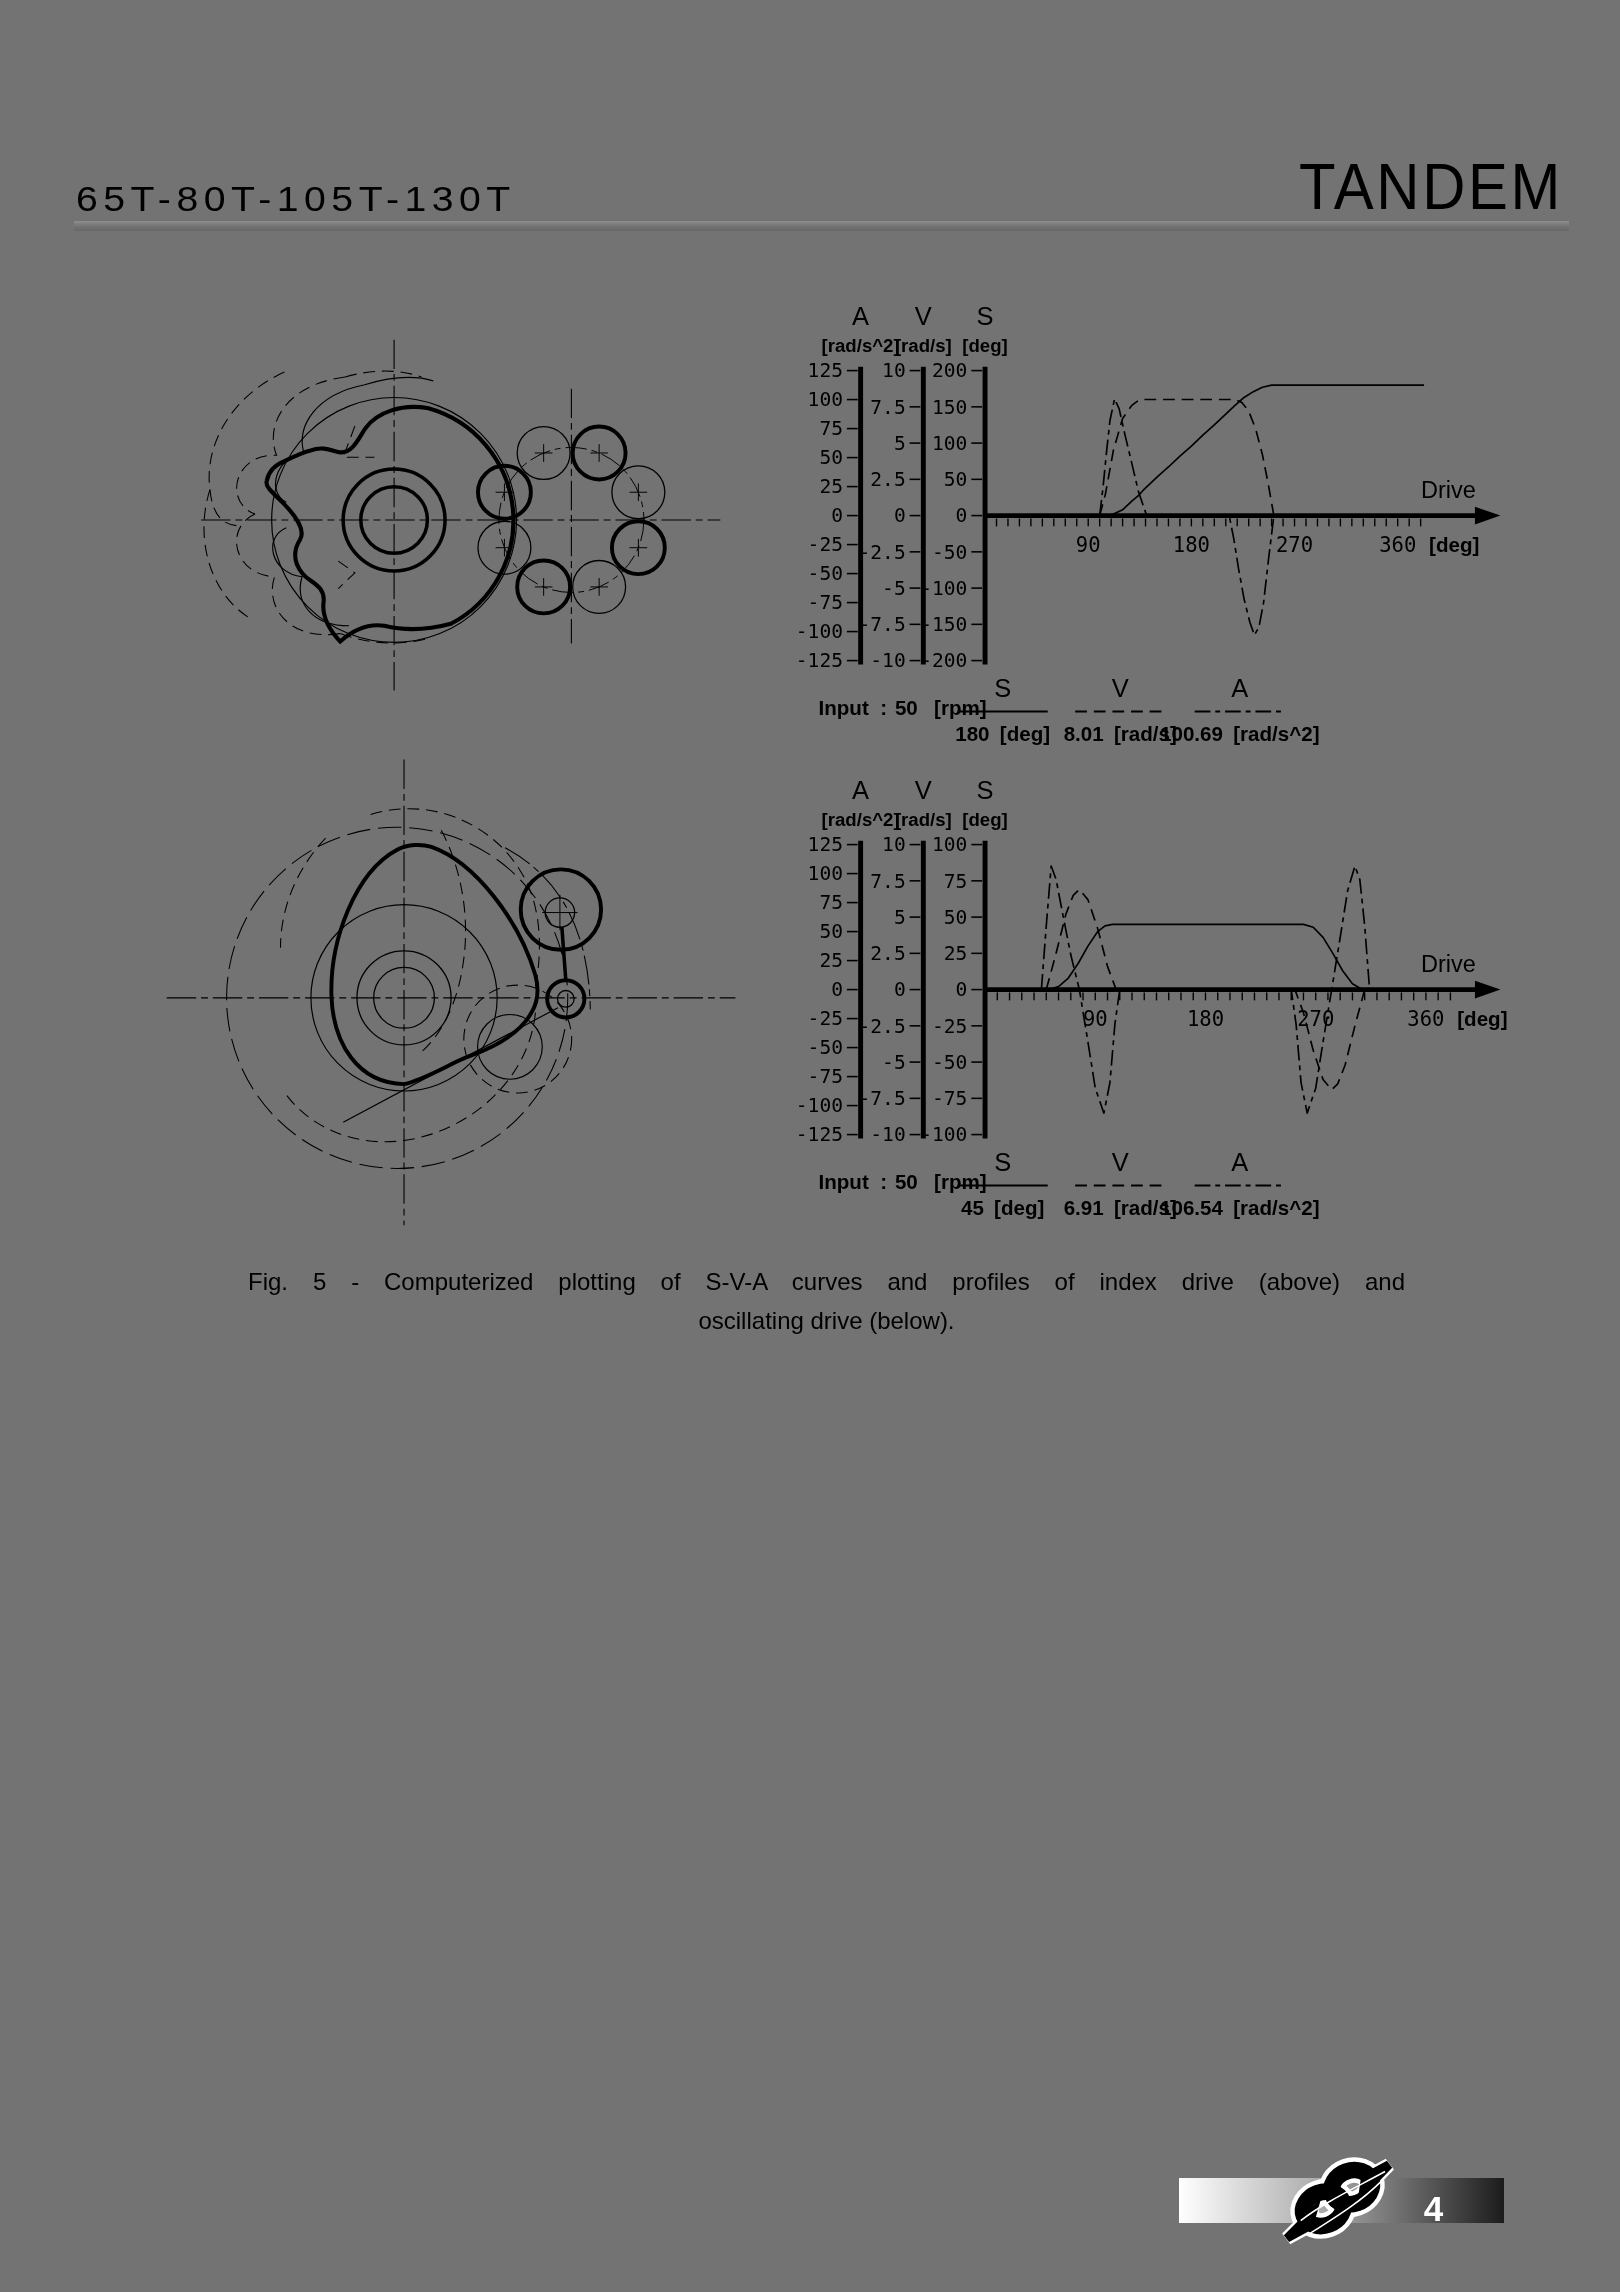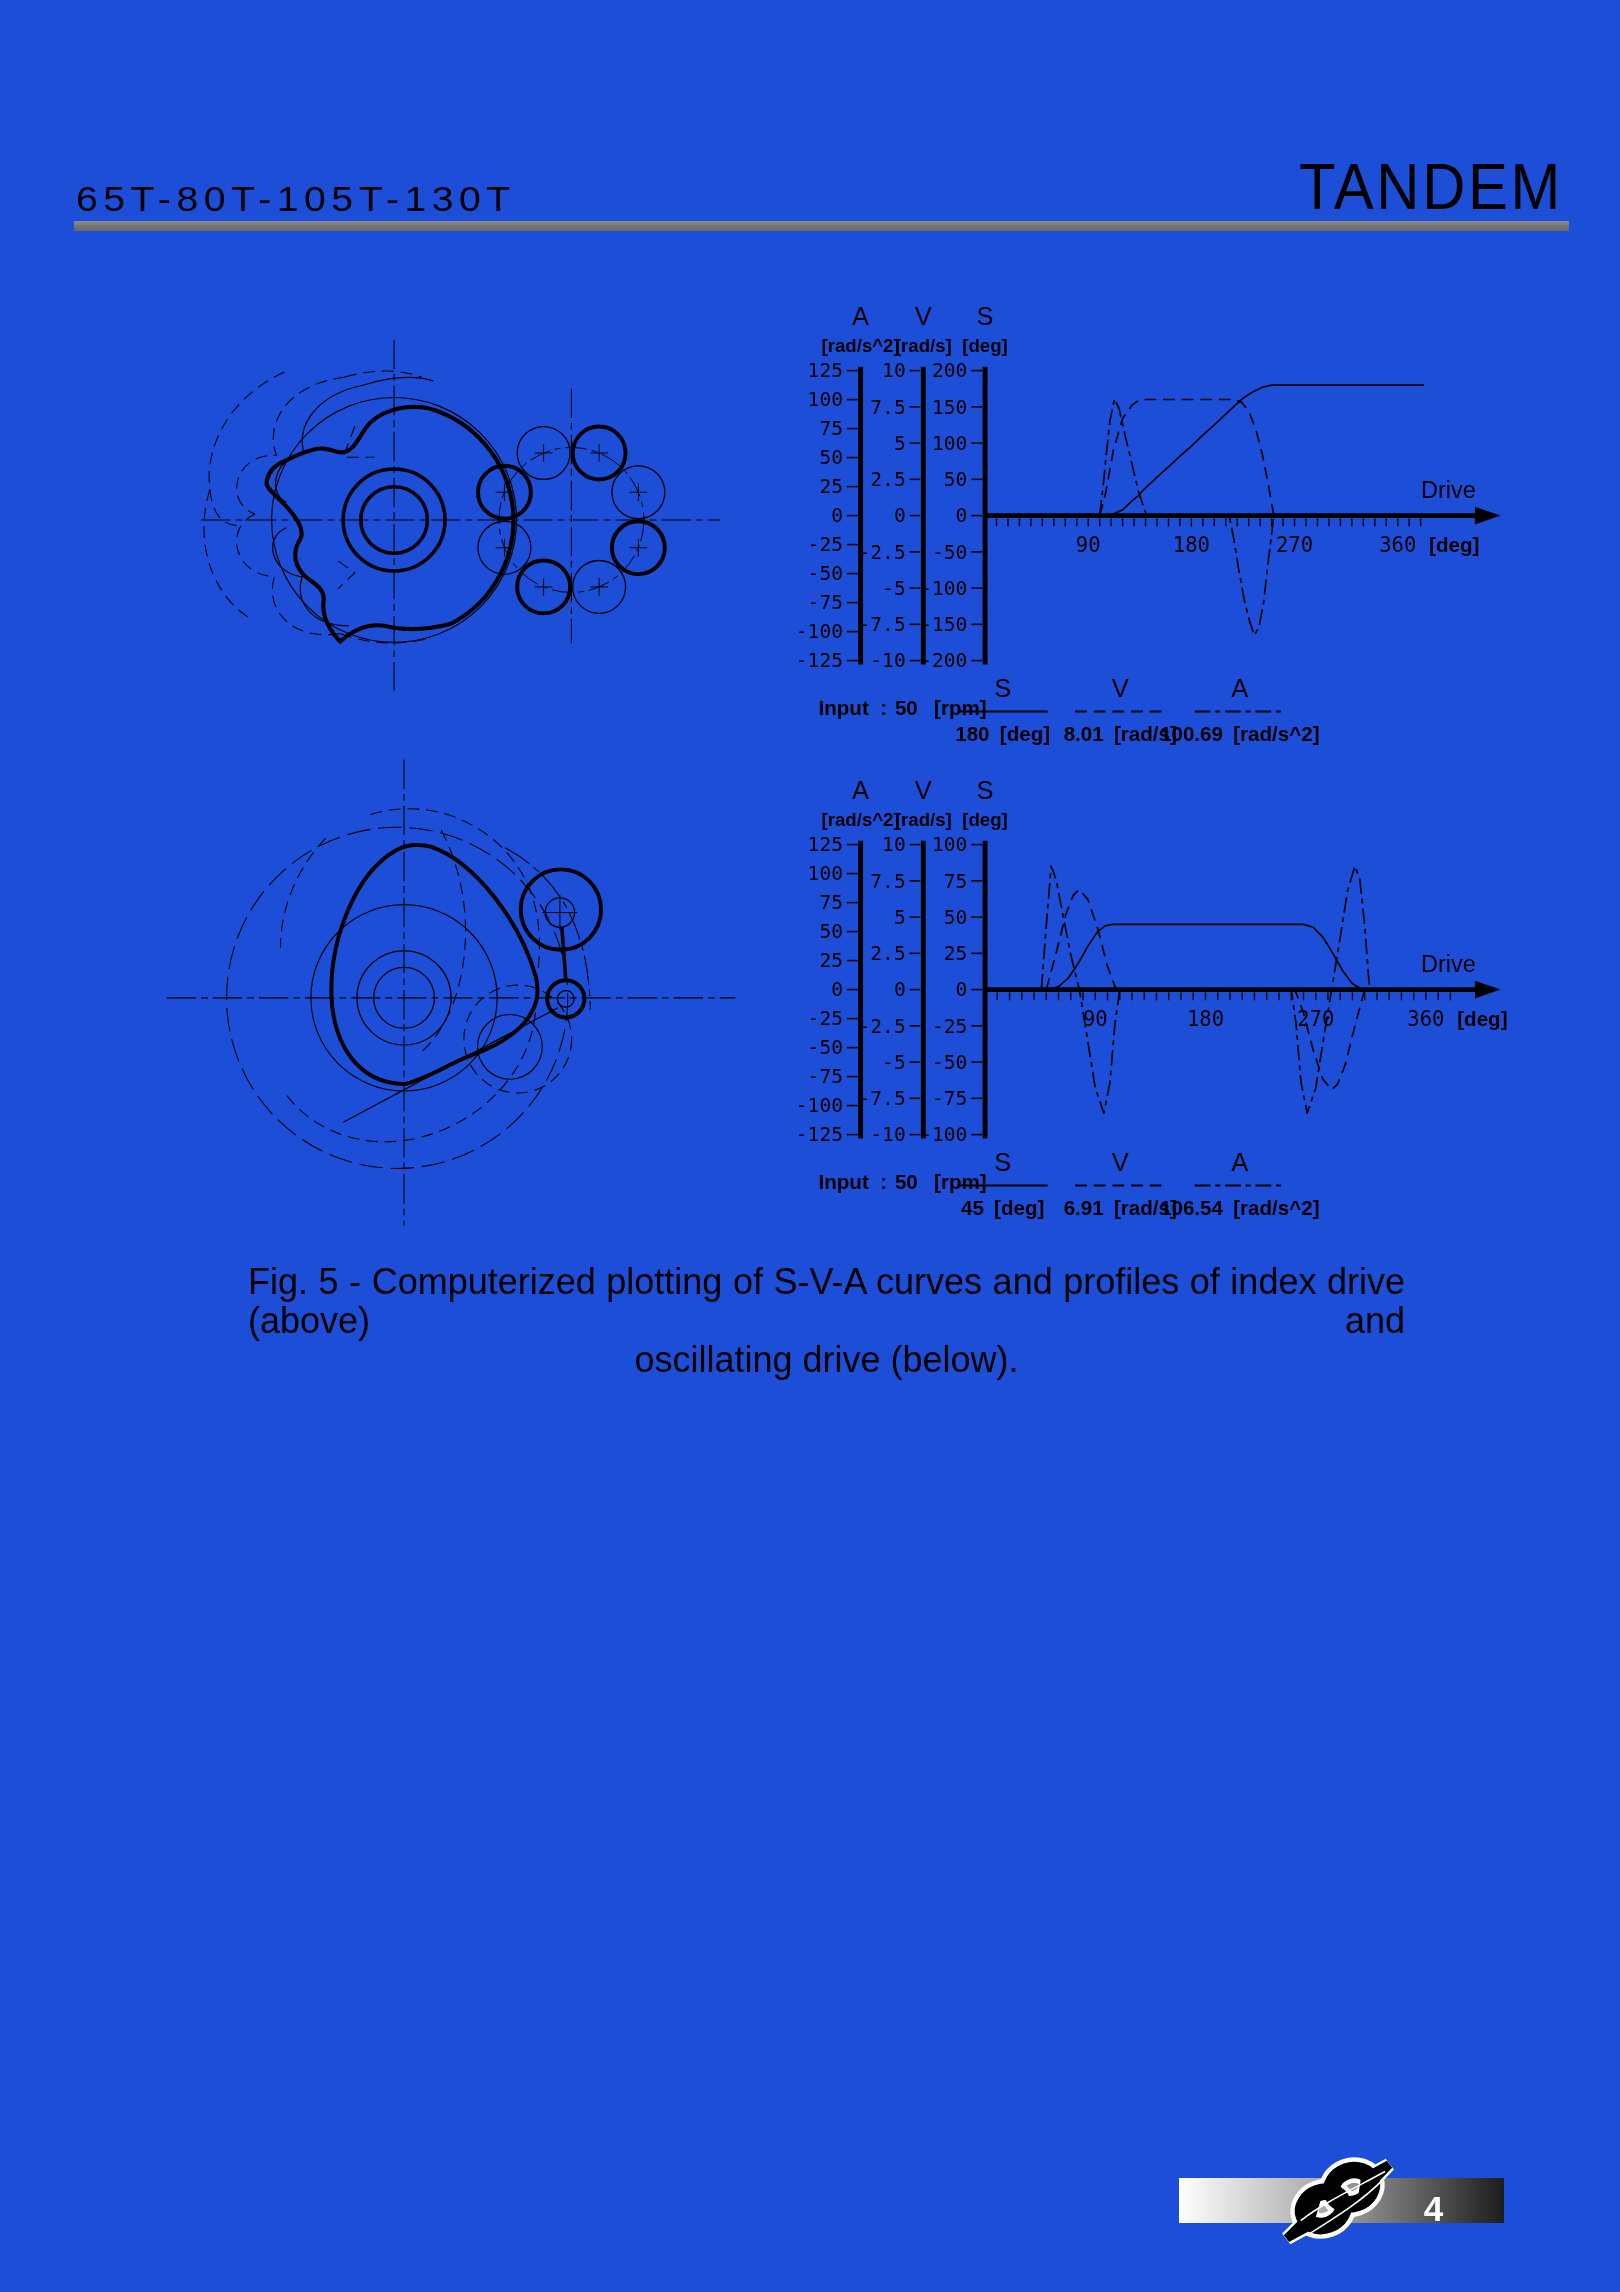--- a/index.html
+++ b/index.html
@@ -1,35 +1,35 @@
 <!DOCTYPE html>
 <html><head>
 <meta charset="utf-8">
 <style>
   html,body{margin:0;padding:0;background:#e9e9e9;}
-  #page{position:relative;width:1620px;height:2293px;background:#1d4ed8;overflow:hidden;
+  #page{position:relative;width:1620px;height:2293px;background:#737373;overflow:hidden;
         font-family:"Liberation Sans", sans-serif;color:#000;}
   
   #models{position:absolute;left:76px;top:179px;font-size:35px;letter-spacing:4.9px;
           transform:scaleX(1.12);transform-origin:left;white-space:nowrap;font-weight:400;}
   #brand{position:absolute;right:57px;top:149px;font-size:65px;letter-spacing:2.9px;
          transform:scaleX(0.92);transform-origin:right;white-space:nowrap;font-weight:400;}
   #header-bar{position:absolute;left:74px;top:221px;width:1495px;height:9.8px;
               background:linear-gradient(#8d8d8d,#737373 55%,#676767);}
   
   .chart{position:absolute;width:725px;height:466px;}
   #chart-0{left:794px;top:287px;}
   #chart-1{left:794px;top:761px;}
   .chart svg{position:absolute;left:0;top:0;}
   
   .drawing{position:absolute;}
   #drawing-0{left:137px;top:279px;}
   #drawing-1{left:147px;top:740px;}
   
-  #caption{position:absolute;left:248px;top:1262px;width:1157px;font-size:36px;line-height:39px;}
+  #caption{position:absolute;left:248px;top:1262px;width:1157px;font-size:24px;line-height:39px;}
   #caption .l1{text-align:justify;text-align-last:justify;}
   #caption .l2{text-align:center;}
   
   #footer-bar{position:absolute;left:1179px;top:2178px;width:325px;height:45px;
               background:linear-gradient(to right,#ffffff,#dcdcdc 18%,#a2a2a2 48%,#555 78%,#1c1c1c);}
   #page-num{position:absolute;left:1404px;top:2189px;width:59px;text-align:center;
             color:#fff;font-size:35px;font-weight:600;}
   #logo{position:absolute;left:1279px;top:2148px;}
 </style>
 </head>

